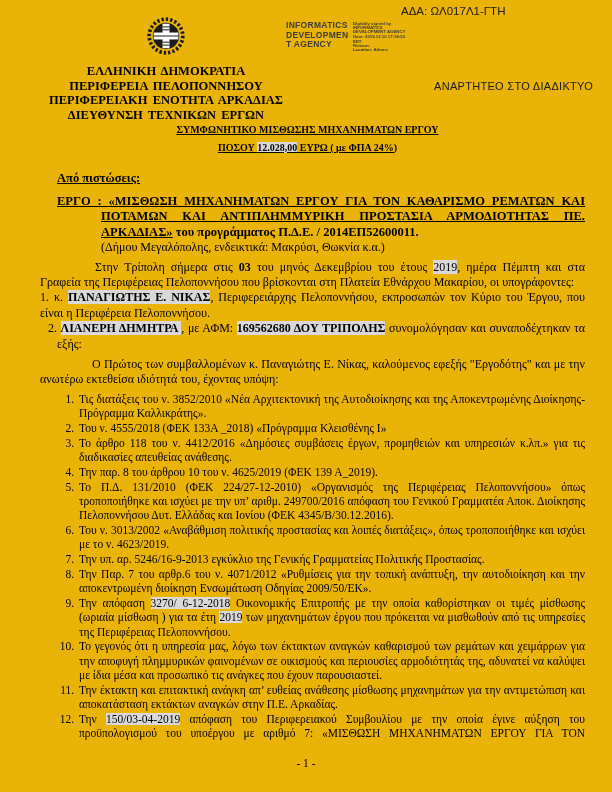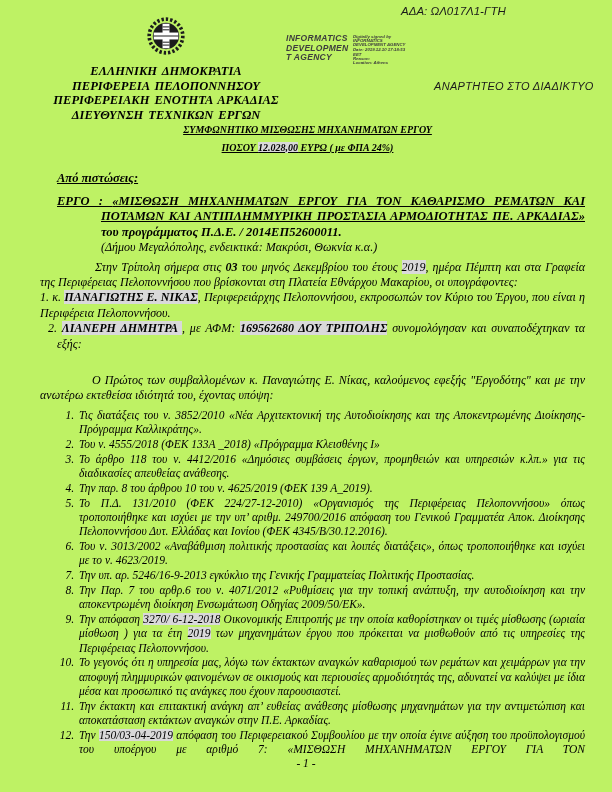--- a/index.html
+++ b/index.html
@@ -1,34 +1,34 @@
 <!DOCTYPE html>
 <html><head>
 <meta charset="utf-8">
 <style>
   html,body { margin:0; padding:0; background:#888; }
   .page {
     position:relative; width:612px; height:792px; margin:0 auto;
-    background:#bef264; color:#000;
-    font-family:"Liberation Serif", serif; overflow:hidden;font-style:italic;
+    background:#eab308; color:#000;
+    font-family:"Liberation Serif", serif; overflow:hidden;
   }
   .b { font-weight:bold; }
   .u { text-decoration:underline; }
   .hl { background:#d9d9d9; }
 
   .ada {
     position:absolute; top:5px; left:401px;
     font-family:"Liberation Sans", sans-serif; font-size:11.5px; color:#1a1a1a;
   }
 
   .org-block { position:absolute; top:15px; left:20px; width:292px; text-align:center; }
   .emblem { display:inline-block; margin-bottom:3px; }
   .org-line { font-weight:bold; font-size:12.5px; line-height:14.5px; word-spacing:2px; }
 
-  .stamp { position:absolute; top:21px; left:286px; display:flex; gap:4px; align-items:flex-start;margin-top:13px; }
+  .stamp { position:absolute; top:21px; left:286px; display:flex; gap:4px; align-items:flex-start; }
   .stamp-agency {
     font-family:"Liberation Sans", sans-serif; font-weight:bold;
     font-size:8.5px; line-height:9.5px; color:#3d3d3d; letter-spacing:.3px;
   }
   .stamp-sig {
     font-family:"Liberation Sans", sans-serif; font-weight:bold;
     font-size:6px; line-height:6.2px; color:#3d3d3d; width:110px;
     transform:scale(.72); transform-origin:0 0;
   }
 
@@ -52,21 +52,21 @@
   .ergo {
     margin-top:7px; padding-left:71px; text-indent:-44px;
     font-size:12.5px; line-height:15.5px; text-align:justify;
   }
   .ergo-note { margin-left:71px; font-size:12px; line-height:15.5px; }
 
   .p { margin:0 0 0 10px; font-size:12px; line-height:15.4px; text-align:justify; }
   .p-intro  { margin-top:4px; text-indent:55px; }
   .p-and    { margin-left:28px; }
   .p-party2 { padding-left:17px; text-indent:-9px; }
-  .p-first  { margin-top:21px; text-indent:52px; }
+  .p-first  { margin-top:5px; text-indent:52px; }
 
   ol.considerations {
     margin:4px 0 0 0; padding-left:47px;
     font-size:11.5px; line-height:14.3px; text-align:justify;
   }
   ol.considerations li { padding-left:2px; margin-bottom:.5px; }
   ol.considerations li.jl { text-align-last:justify; }
 
   .footer { position:absolute; bottom:23px; left:0; width:100%; text-align:center; font-size:11.5px; }
 </style>

